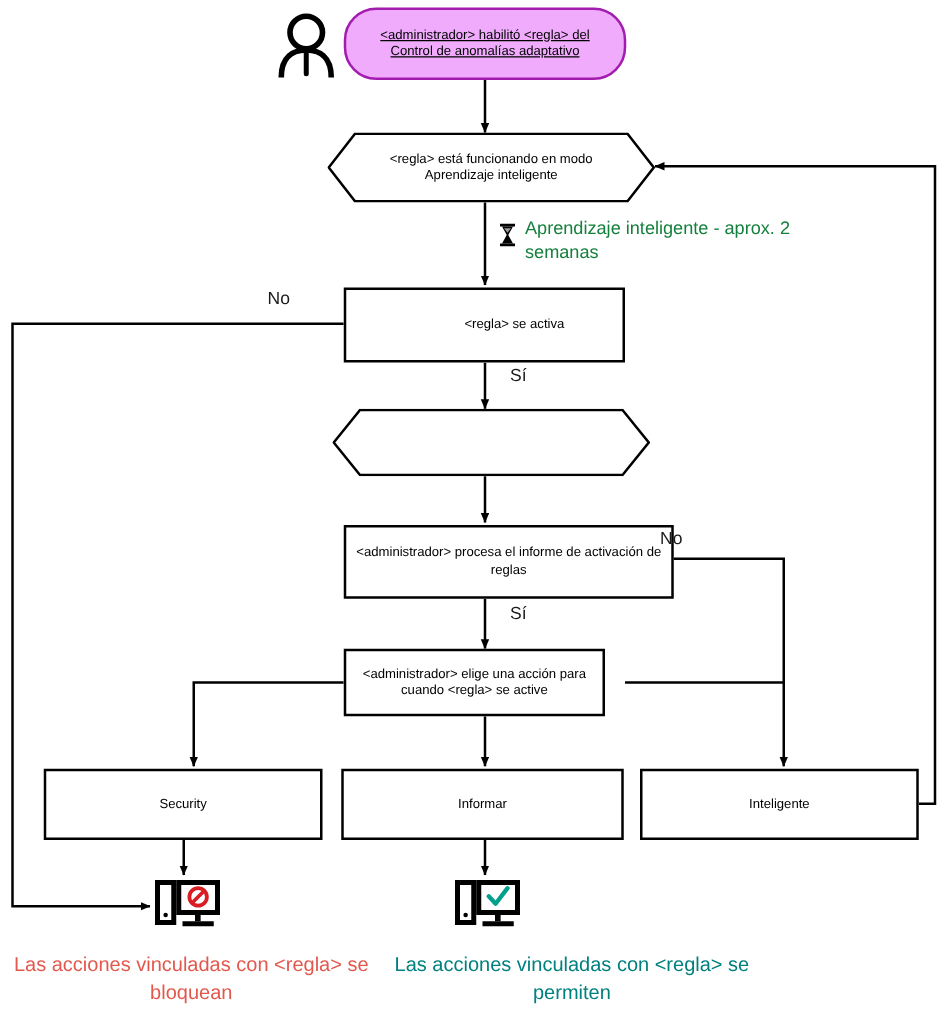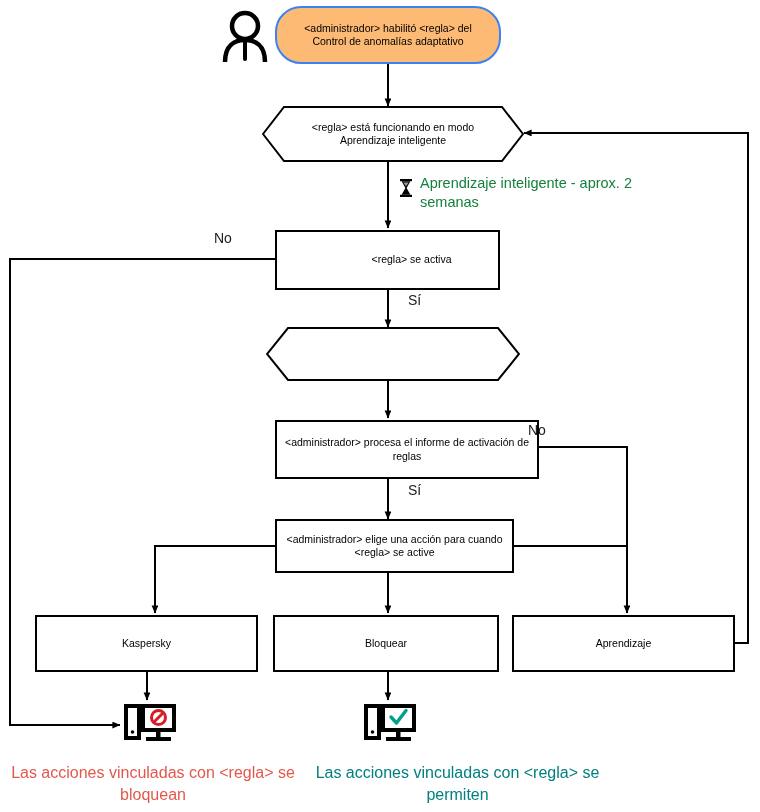--- a/index.html
+++ b/index.html
@@ -34,25 +34,26 @@
     justify-content: center;
     text-align: center;
     line-height: 1.25;
   }
   .rect-node {
     border: 2px solid #000000;
     background: #ffffff;
     font-size: 10.5px;
   }
   .rounded-node {
-    border: 2px solid #3b82f6;
+    border: 2px solid #a21caf;
     border-radius: 26px;
-    background: #fdba74;
+    background: #f0abfc;
     font-size: 10.5px;
     padding: 0 16px;
+    text-decoration: underline;
   }
   .hex-node {
     font-size: 10.5px;
     padding: 14px 46px;
     background: transparent;
   }
   .hex-node .hex-svg {
     position: absolute;
     left: 0;
     top: 0;
@@ -164,32 +165,32 @@
   <div class="node hex-node" style="left:266px; top:327px; width:254px; height:54px;">
     <svg class="hex-svg" viewBox="0 0 254 54" preserveAspectRatio="none">
       <polygon points="22,1 232,1 253,27 232,53 22,53 1,27" fill="#ffffff" stroke="#000000" stroke-width="2" vector-effect="non-scaling-stroke"></polygon>
     </svg>
   </div>
 
   <div class="node rect-node" style="left:275px; top:420px; width:264px; height:59px;">
     <span>&lt;administrador&gt; procesa el informe de activación de reglas</span>
   </div>
 
-  <div class="node rect-node" style="left:275px; top:519px; width:239px; height:54px;">
+  <div class="node rect-node" style="left:275px; top:519px; width:209px; height:54px;">
     <span>&lt;administrador&gt; elige una acción para cuando &lt;regla&gt; se active</span>
   </div>
 
   <div class="node rect-node" style="left:35px; top:615px; width:223px; height:57px;">
-    <span>Kaspersky</span>
+    <span>Security</span>
   </div>
   <div class="node rect-node" style="left:273px; top:615px; width:226px; height:57px;">
-    <span>Bloquear</span>
+    <span>Informar</span>
   </div>
   <div class="node rect-node" style="left:512px; top:615px; width:223px; height:57px;">
-    <span>Aprendizaje</span>
+    <span>Inteligente</span>
   </div>
 
   <div class="edge-label" style="left:214px; top:230px;">No</div>
   <div class="edge-label" style="left:408px; top:292px;">Sí</div>
   <div class="edge-label" style="left:528px; top:422px;">No</div>
   <div class="edge-label" style="left:408px; top:482px;">Sí</div>
 
   <div class="icon-abs" style="left:124px; top:702px; width:52px; height:46px;">
     <svg width="52" height="46" viewBox="0 0 52 46">
       <rect x="2" y="4" width="13" height="32" fill="none" stroke="#000000" stroke-width="4"></rect>

